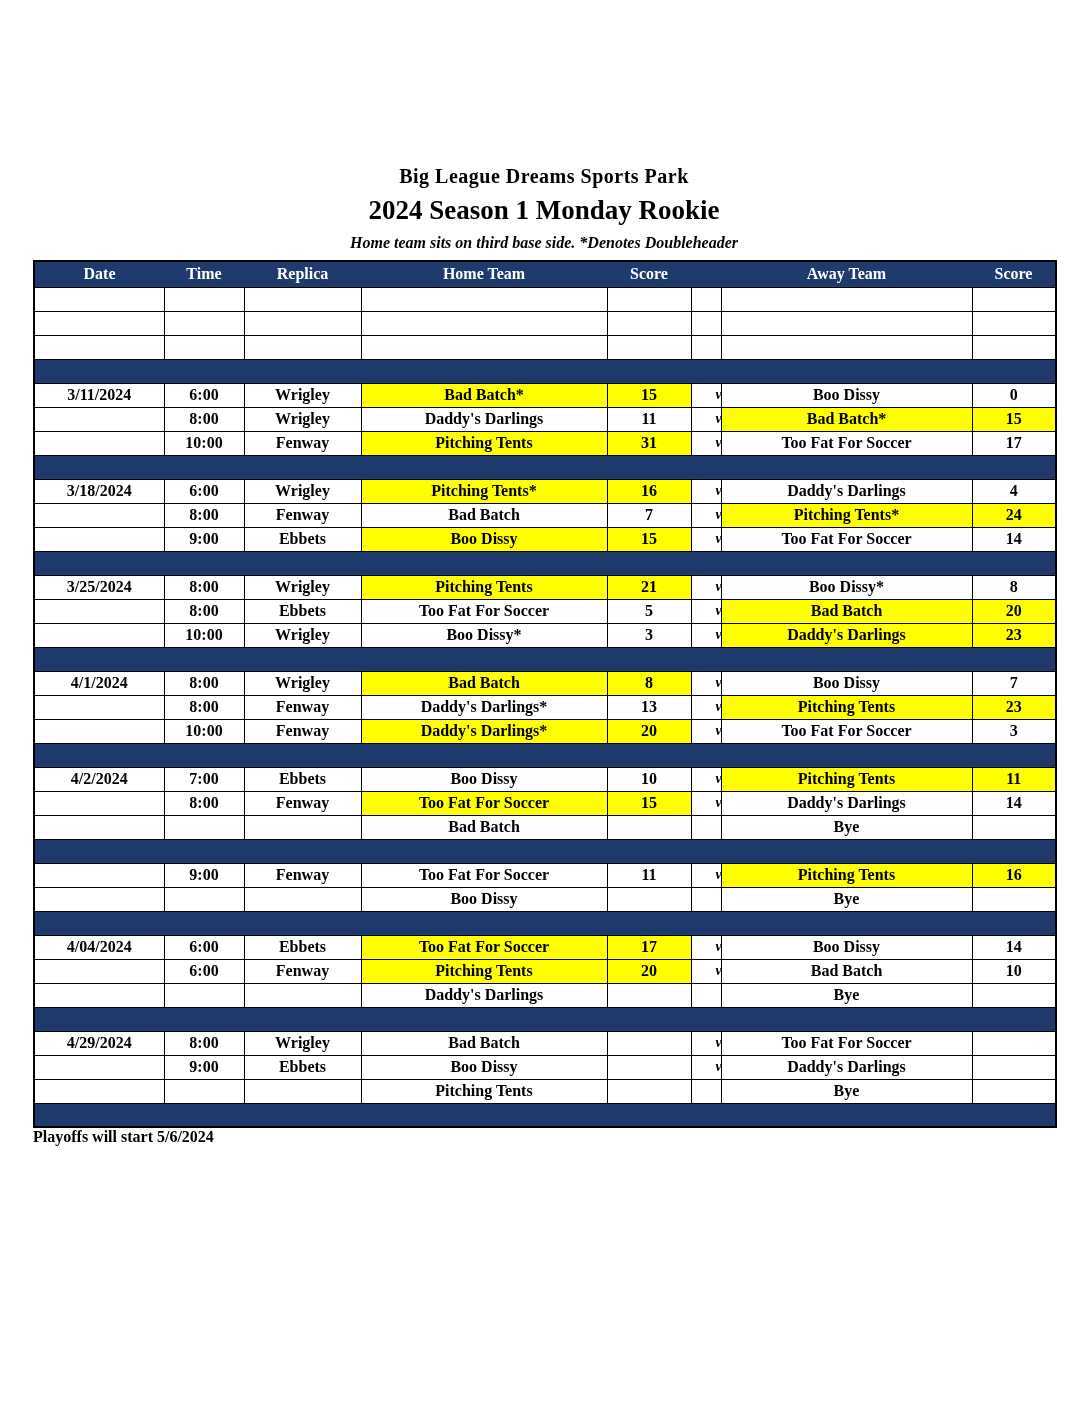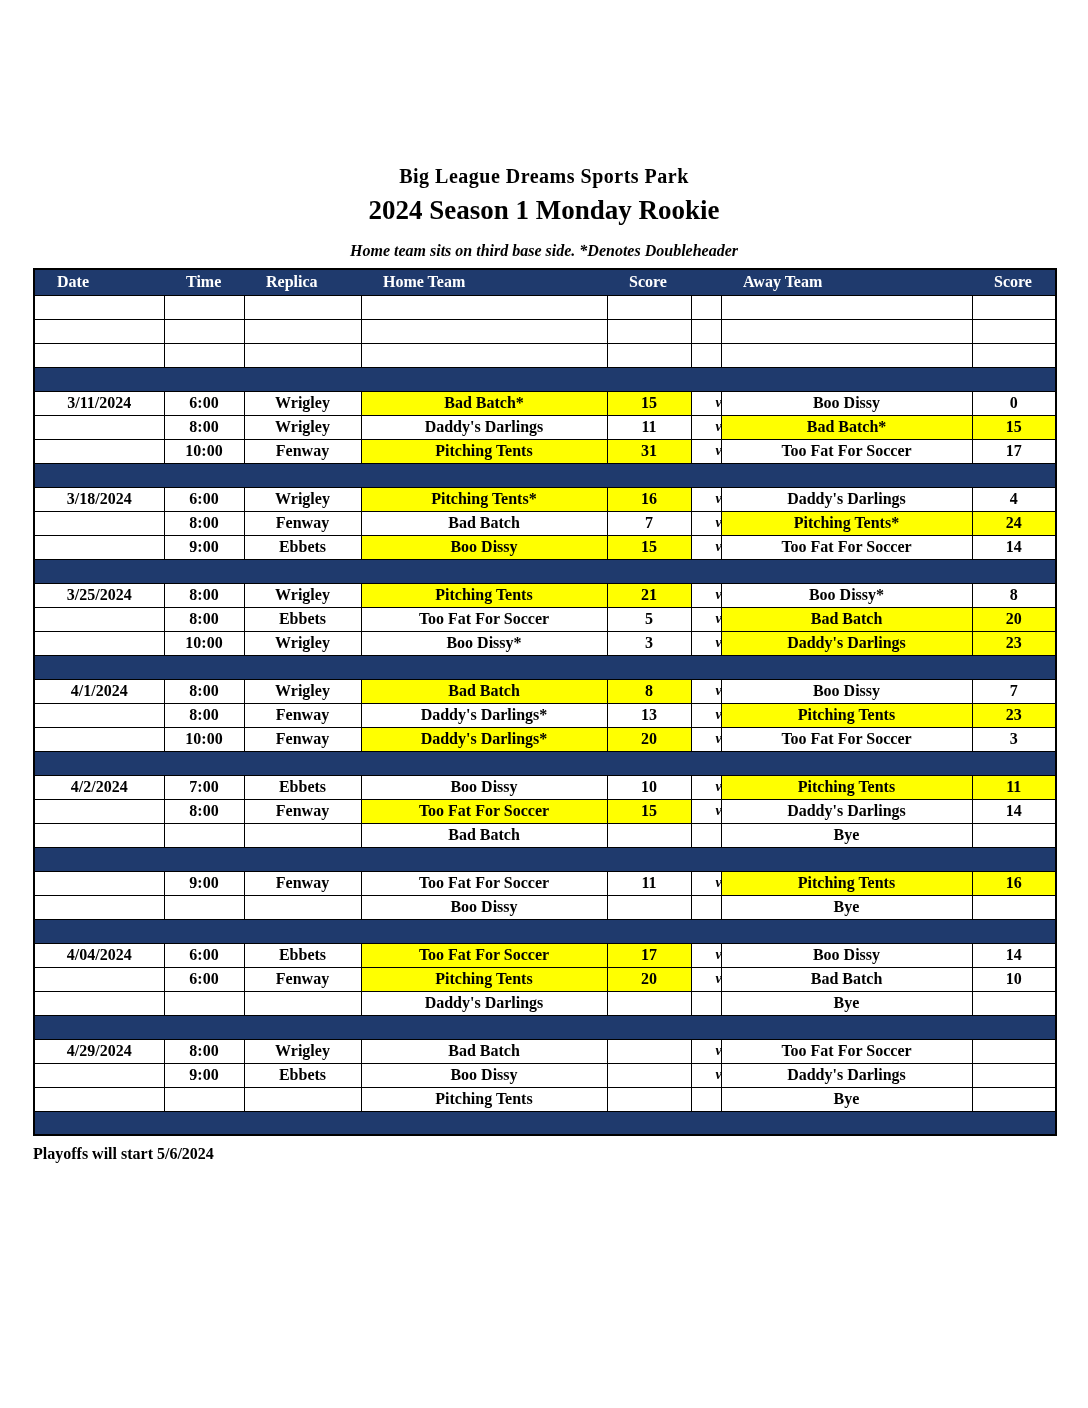--- a/index.html
+++ b/index.html
@@ -24,40 +24,39 @@
     text-align: center;
     font-size: 27px;
     font-weight: bold;
     margin-top: 7px;
   }
   .note {
     text-align: center;
     font-size: 16px;
     font-weight: bold;
     font-style: italic;
-    margin-top: 16px;
+    margin-top: 8px;
   }
   table.schedule {
     width: 1022px;
     table-layout: fixed;
     border-collapse: collapse;
     margin-top: 8px;
     border: 2px solid #000;
   }
   table.schedule th {
     background: var(--navy, #1f3a6d);
     color: var(--header-text, #ffffff);
     font-size: 16px;
     font-weight: bold;
     height: 26px;
-    text-align: left;
+    text-align: center;
     border: none;
     overflow: hidden;
     white-space: nowrap;
-    padding-left: 22px;
   }
   table.schedule td {
     height: 24px;
     font-size: 16px;
     font-weight: bold;
     text-align: center;
     vertical-align: middle;
     border: 1px solid #000;
     overflow: hidden;
     white-space: nowrap;
@@ -73,21 +72,20 @@
     font-style: italic;
     font-size: 14px;
     padding-left: 24px;
   }
   table.schedule td.hl {
     background: var(--highlight, #ffff00);
   }
   .footer {
     font-size: 16px;
     font-weight: bold;
-    margin-top: 9px;
     text-align: left;
   }
 </style>
 </head>
 <body>
 
 <div class="page">
   <div class="title">Big League Dreams Sports Park</div>
   <div class="subtitle">2024 Season 1 Monday Rookie</div>
   <div class="note">Home team sits on third base side.  *Denotes Doubleheader</div>

